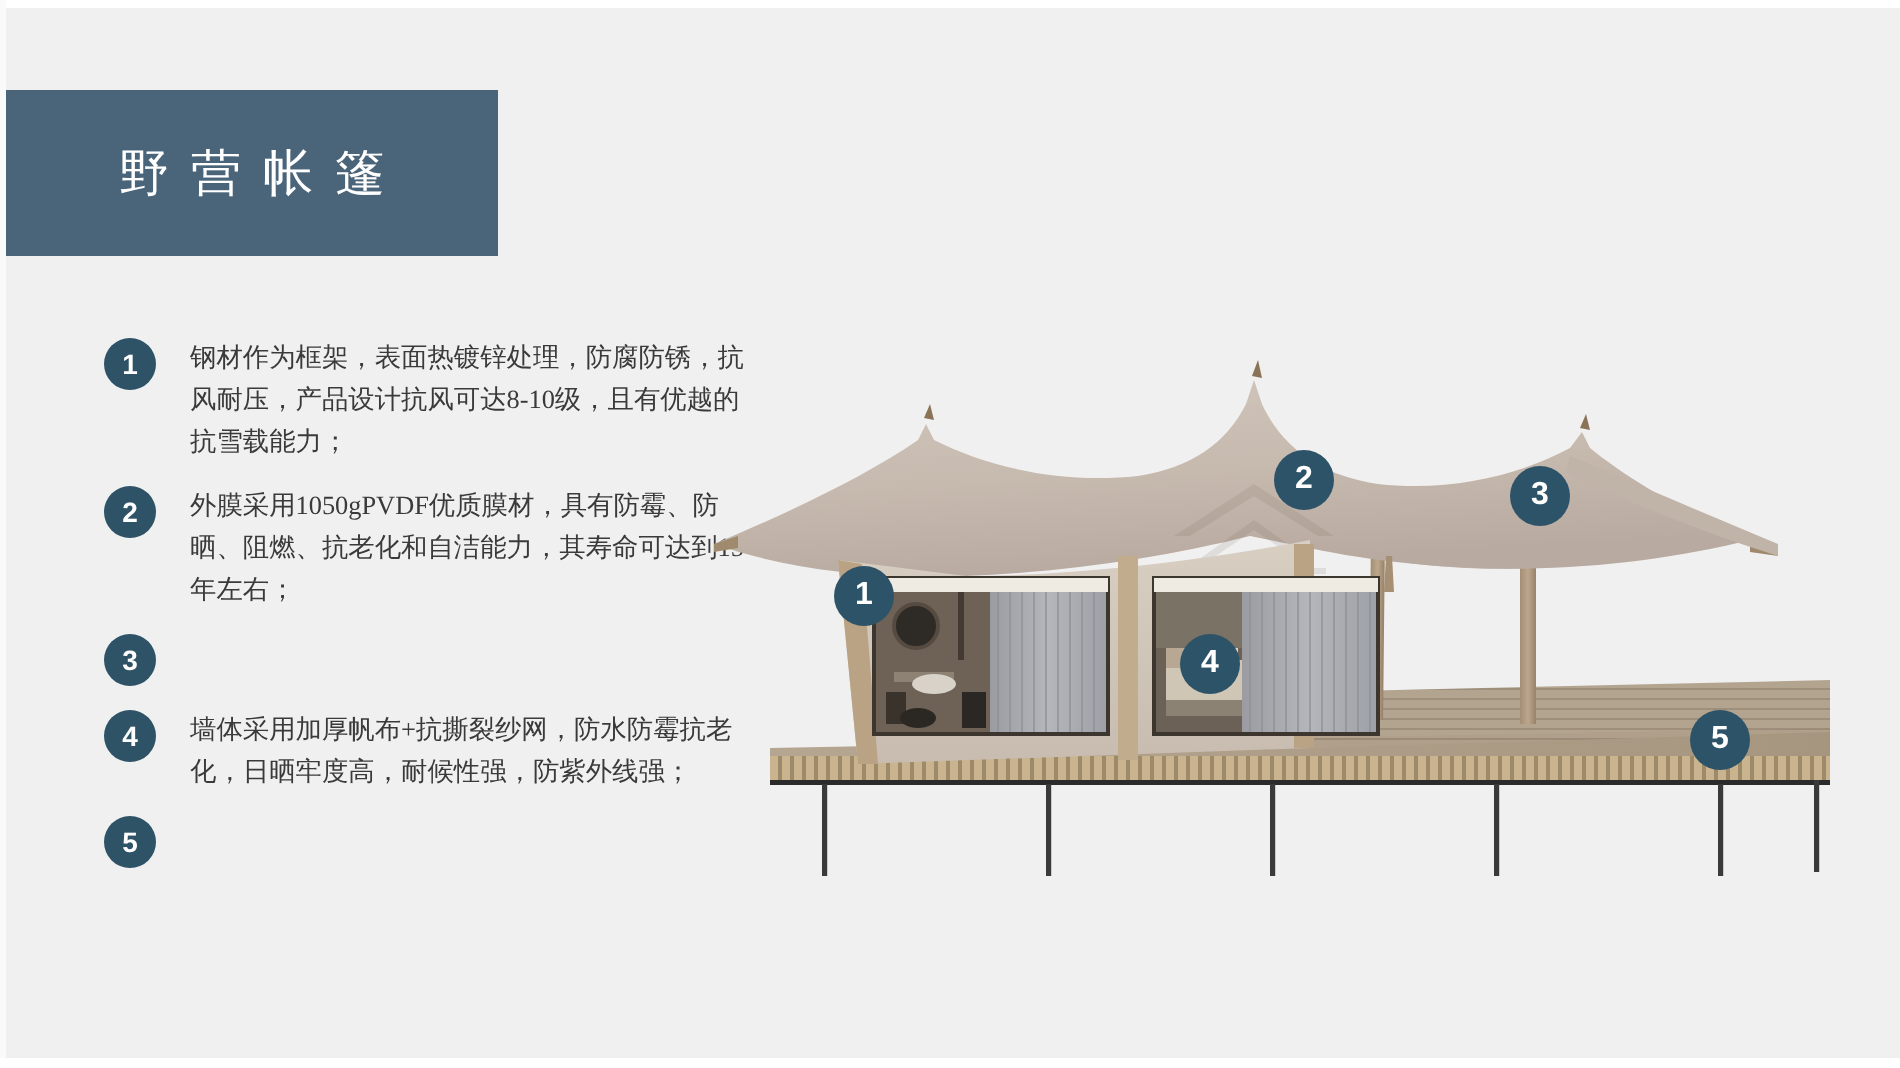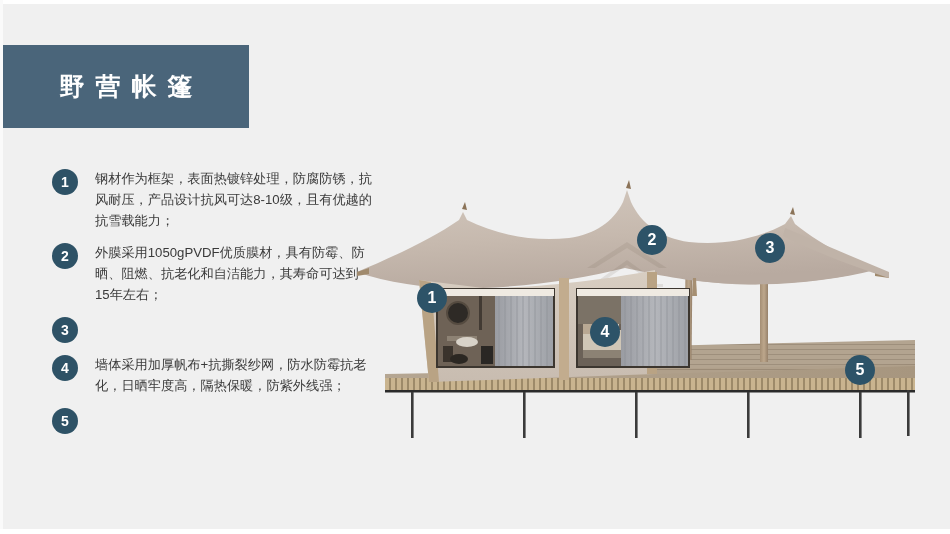--- a/index.html
+++ b/index.html
@@ -48,21 +48,21 @@
     height: 83px;
     background: #4a657a;
     display: flex;
     align-items: center;
     justify-content: center;
     box-sizing: border-box;
   }
   #title-banner .title-text {
     color: #ffffff;
     font-size: 25px;
-    font-weight: bold;
+    font-weight: normal;
     letter-spacing: 11px;
     text-indent: 11px;
     white-space: nowrap;
     font-family: "DejaVu Sans", "Liberation Sans", sans-serif;
   }
 
   
   #feature-list {
     position: absolute;
     left: 52px;
@@ -87,21 +87,21 @@
     align-items: center;
     justify-content: center;
     margin-top: 1px;
     font-family: "Liberation Sans", sans-serif;
   }
   .feature-text {
     margin-left: 17px;
     font-size: 13.2px;
     line-height: 21px;
     color: #3a3a3a;
-    font-family: Liberation Sans, sans-serif;
+    font-family: Liberation Serif, serif;
   }
 
   
   #tent-figure {
     position: absolute;
     left: 355px;
     top: 150px;
     width: 595px;
     height: 320px;
   }
@@ -154,21 +154,21 @@
       <div class="badge-num">2</div>
       <div class="feature-text">外膜采用1050gPVDF优质膜材，具有防霉、防晒、阻燃、抗老化和自洁能力，其寿命可达到15年左右；</div>
     </div>
 
     <div class="feature-item">
       <div class="badge-num">3</div>
     </div>
 
     <div class="feature-item">
       <div class="badge-num">4</div>
-      <div class="feature-text">墙体采用加厚帆布+抗撕裂纱网，防水防霉抗老化，日晒牢度高，隔热保暖，防紫外线强；</div>
+      <div class="feature-text">墙体采用加厚帆布+抗撕裂纱网，防水防霉抗老化，日晒牢度高，耐候性强，防紫外线强；</div>
     </div>
 
     <div class="feature-item">
       <div class="badge-num">5</div>
     </div>
 
   </div>
 
   <div id="tent-figure">
     <svg width="595" height="320" viewBox="0 0 595 320" xmlns="http://www.w3.org/2000/svg">

